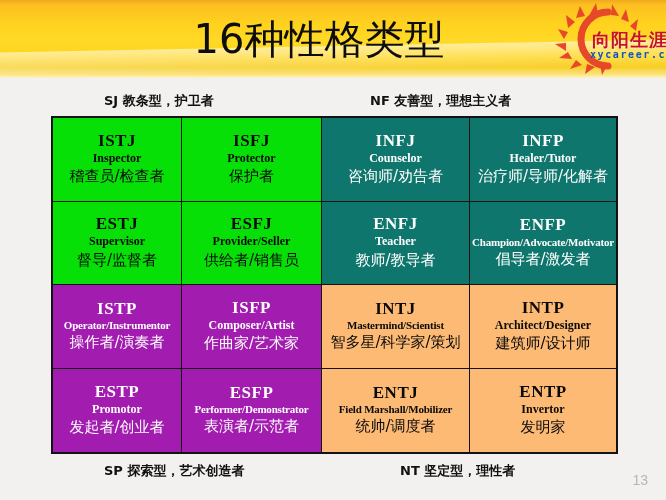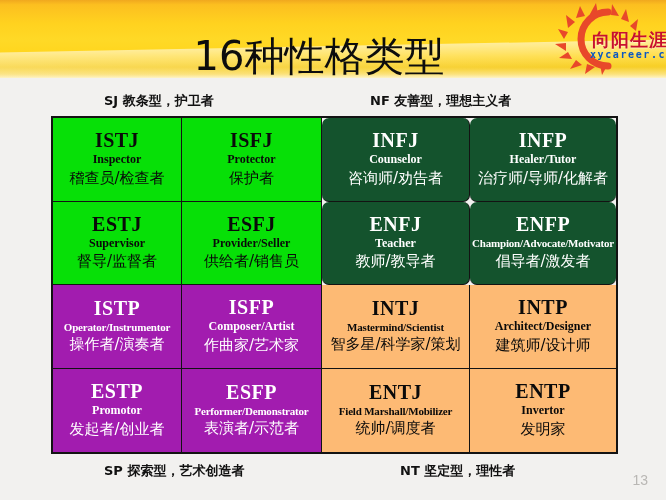--- a/index.html
+++ b/index.html
@@ -50,21 +50,20 @@
     display: flex;
     align-items: center;
     justify-content: center;
     font-family: "DejaVu Sans", "Liberation Sans", sans-serif;
     font-size: 40px;
     font-weight: 400;
     color: #0d0d0d;
     letter-spacing: 0px;
     padding-right: 28px;
     box-sizing: border-box;
-    margin-top: 17px;
   }
 
   
   #brand-logo {
     position: absolute;
     right: 2px;
     top: 2px;
     width: 118px;
     height: 74px;
   }
@@ -128,27 +127,27 @@
     align-items: center;
     justify-content: center;
     box-sizing: border-box;
     padding: 2px 1px 4px 1px;
     overflow: hidden;
   }
   .type-cell.col-last { border-right: none; }
   .type-cell.row-last { border-bottom: none; }
 
   .c-green  { background: #07e007; }
-  .c-red    { background: #14532d; border-radius: 7px; }
+  .c-red    { background: #0f766e; }
   .c-blue   { background: #a21caf; }
   .c-yellow { background: #fdba74; }
 
   .code {
     font-family: "Liberation Serif", "DejaVu Serif", serif;
-    font-size: 20px;
+    font-size: 17px;
     font-weight: 700;
     line-height: 1.05;
     letter-spacing: 0.5px;
     margin-bottom: 2px;
   }
   .role-en {
     font-family: "Liberation Serif", "DejaVu Serif", serif;
     font-size: 12px;
     font-weight: 700;
     line-height: 1.1;

